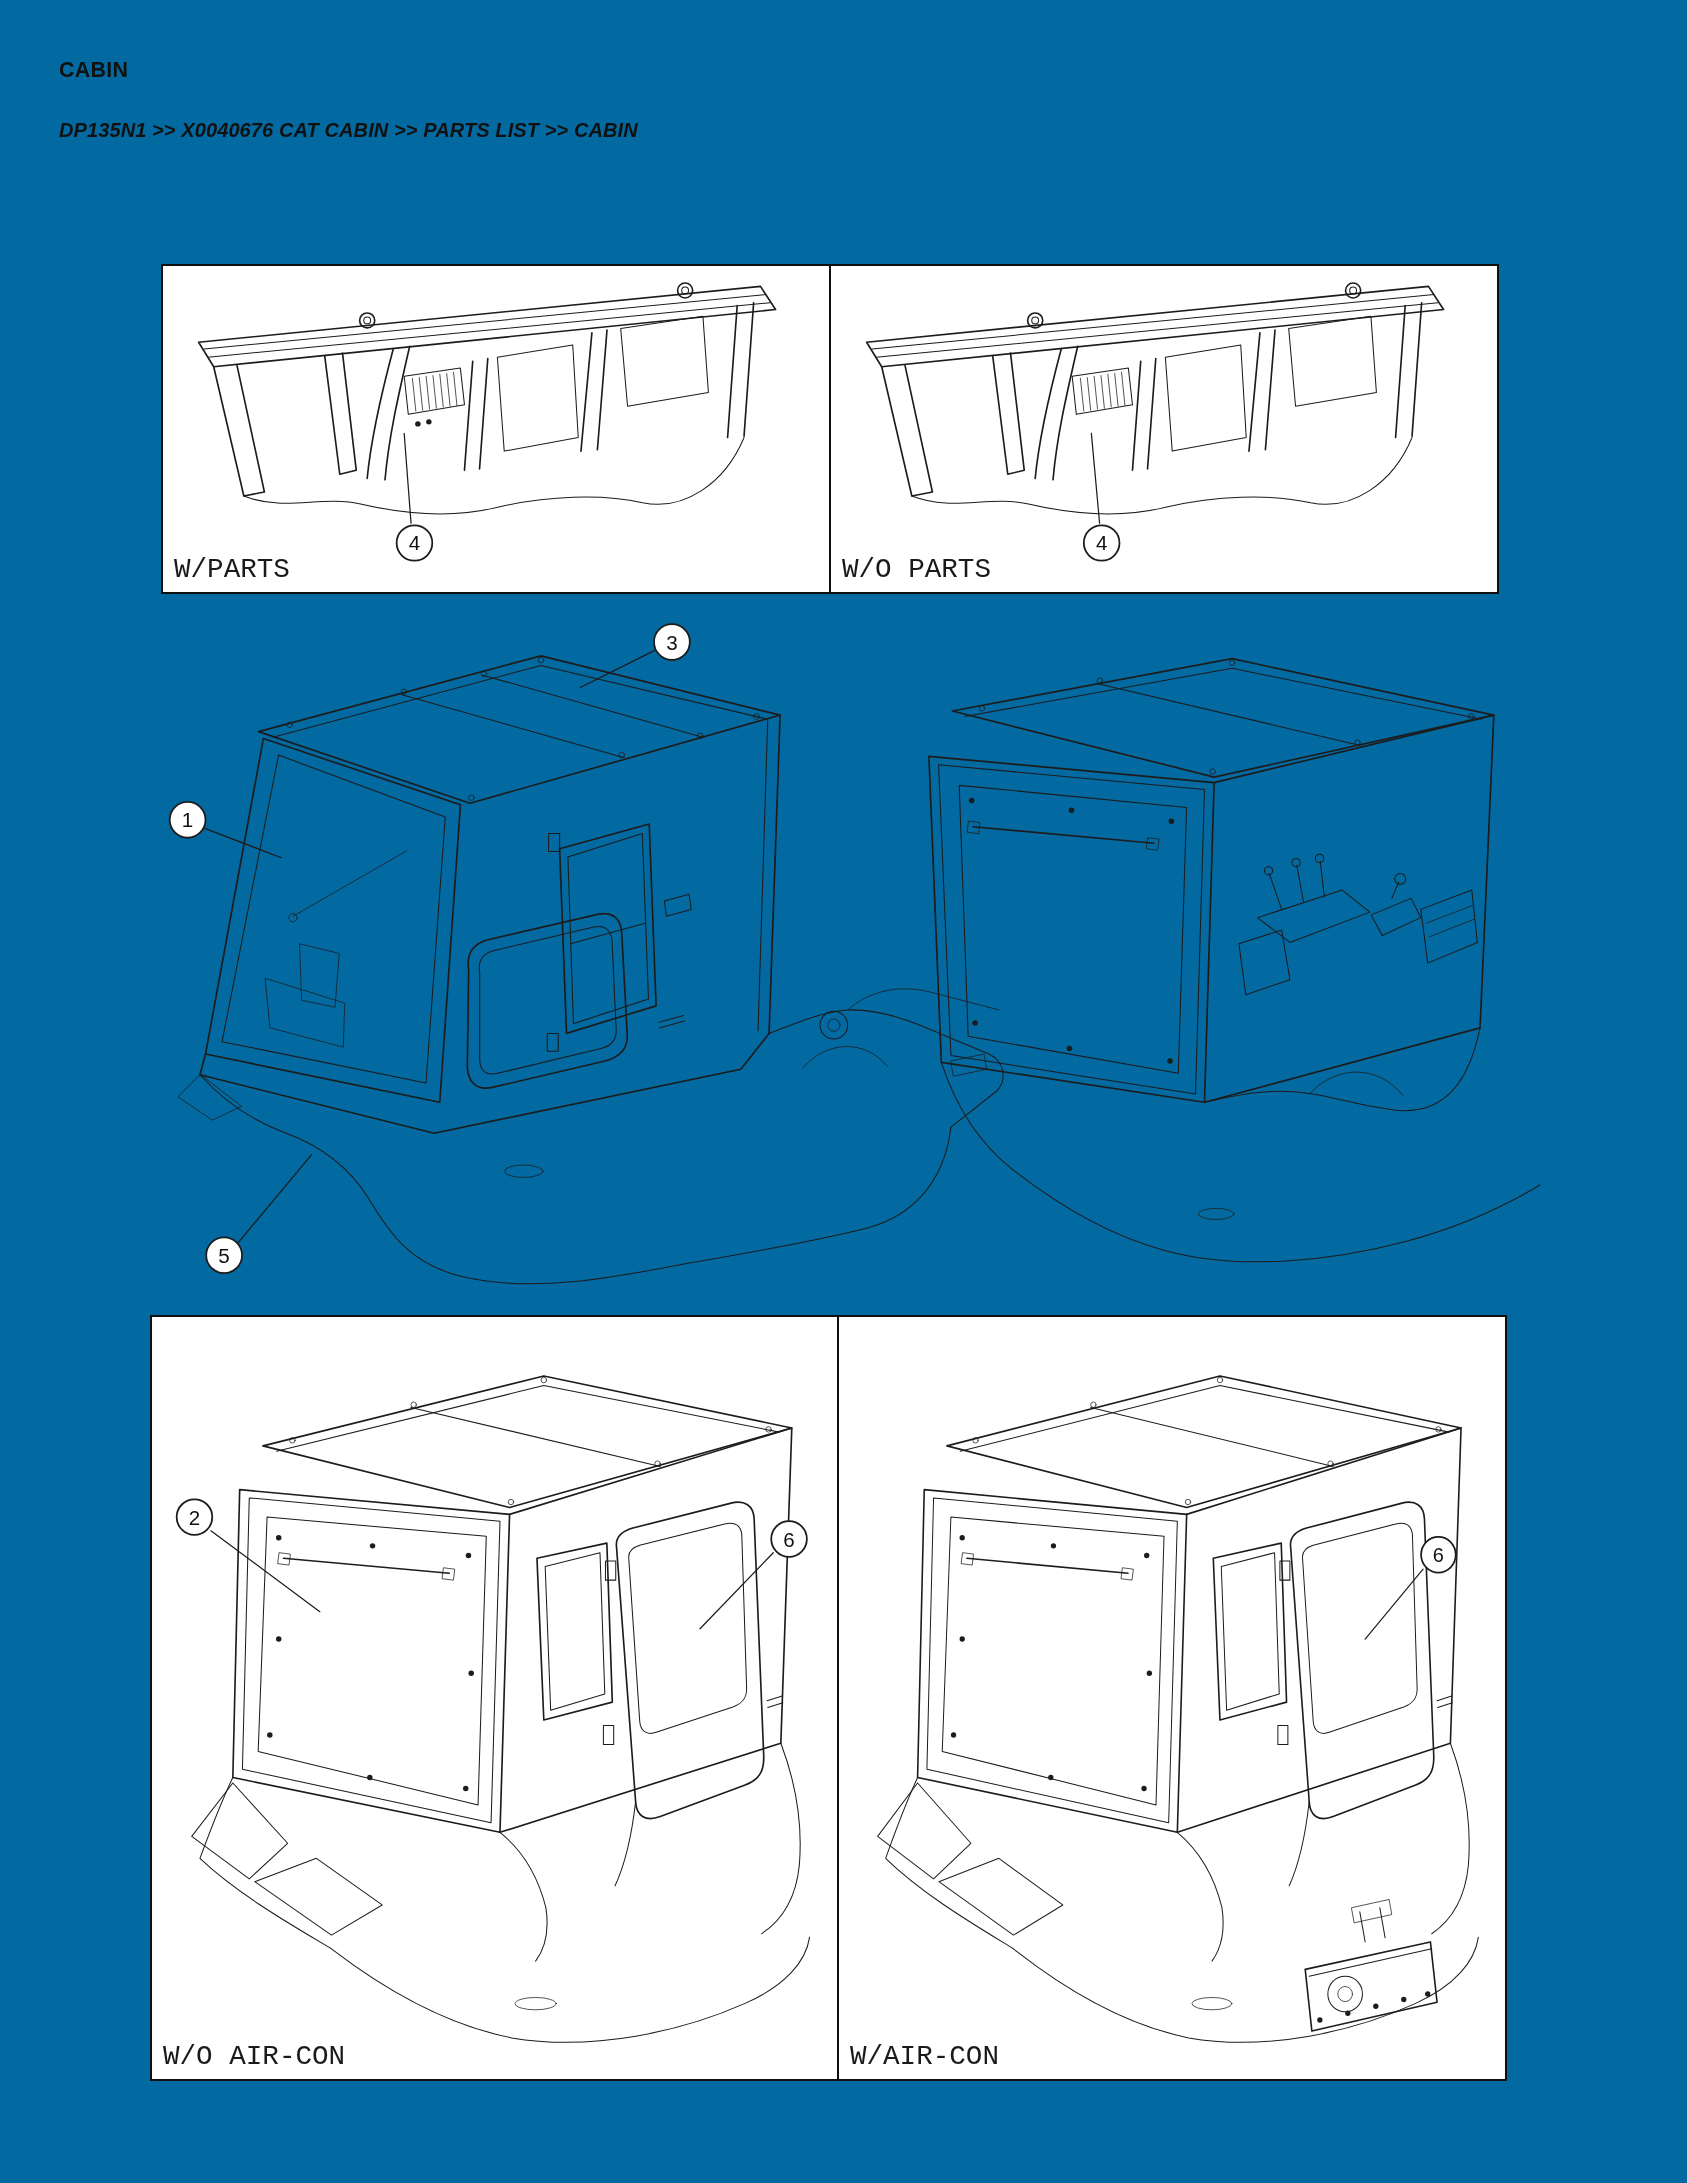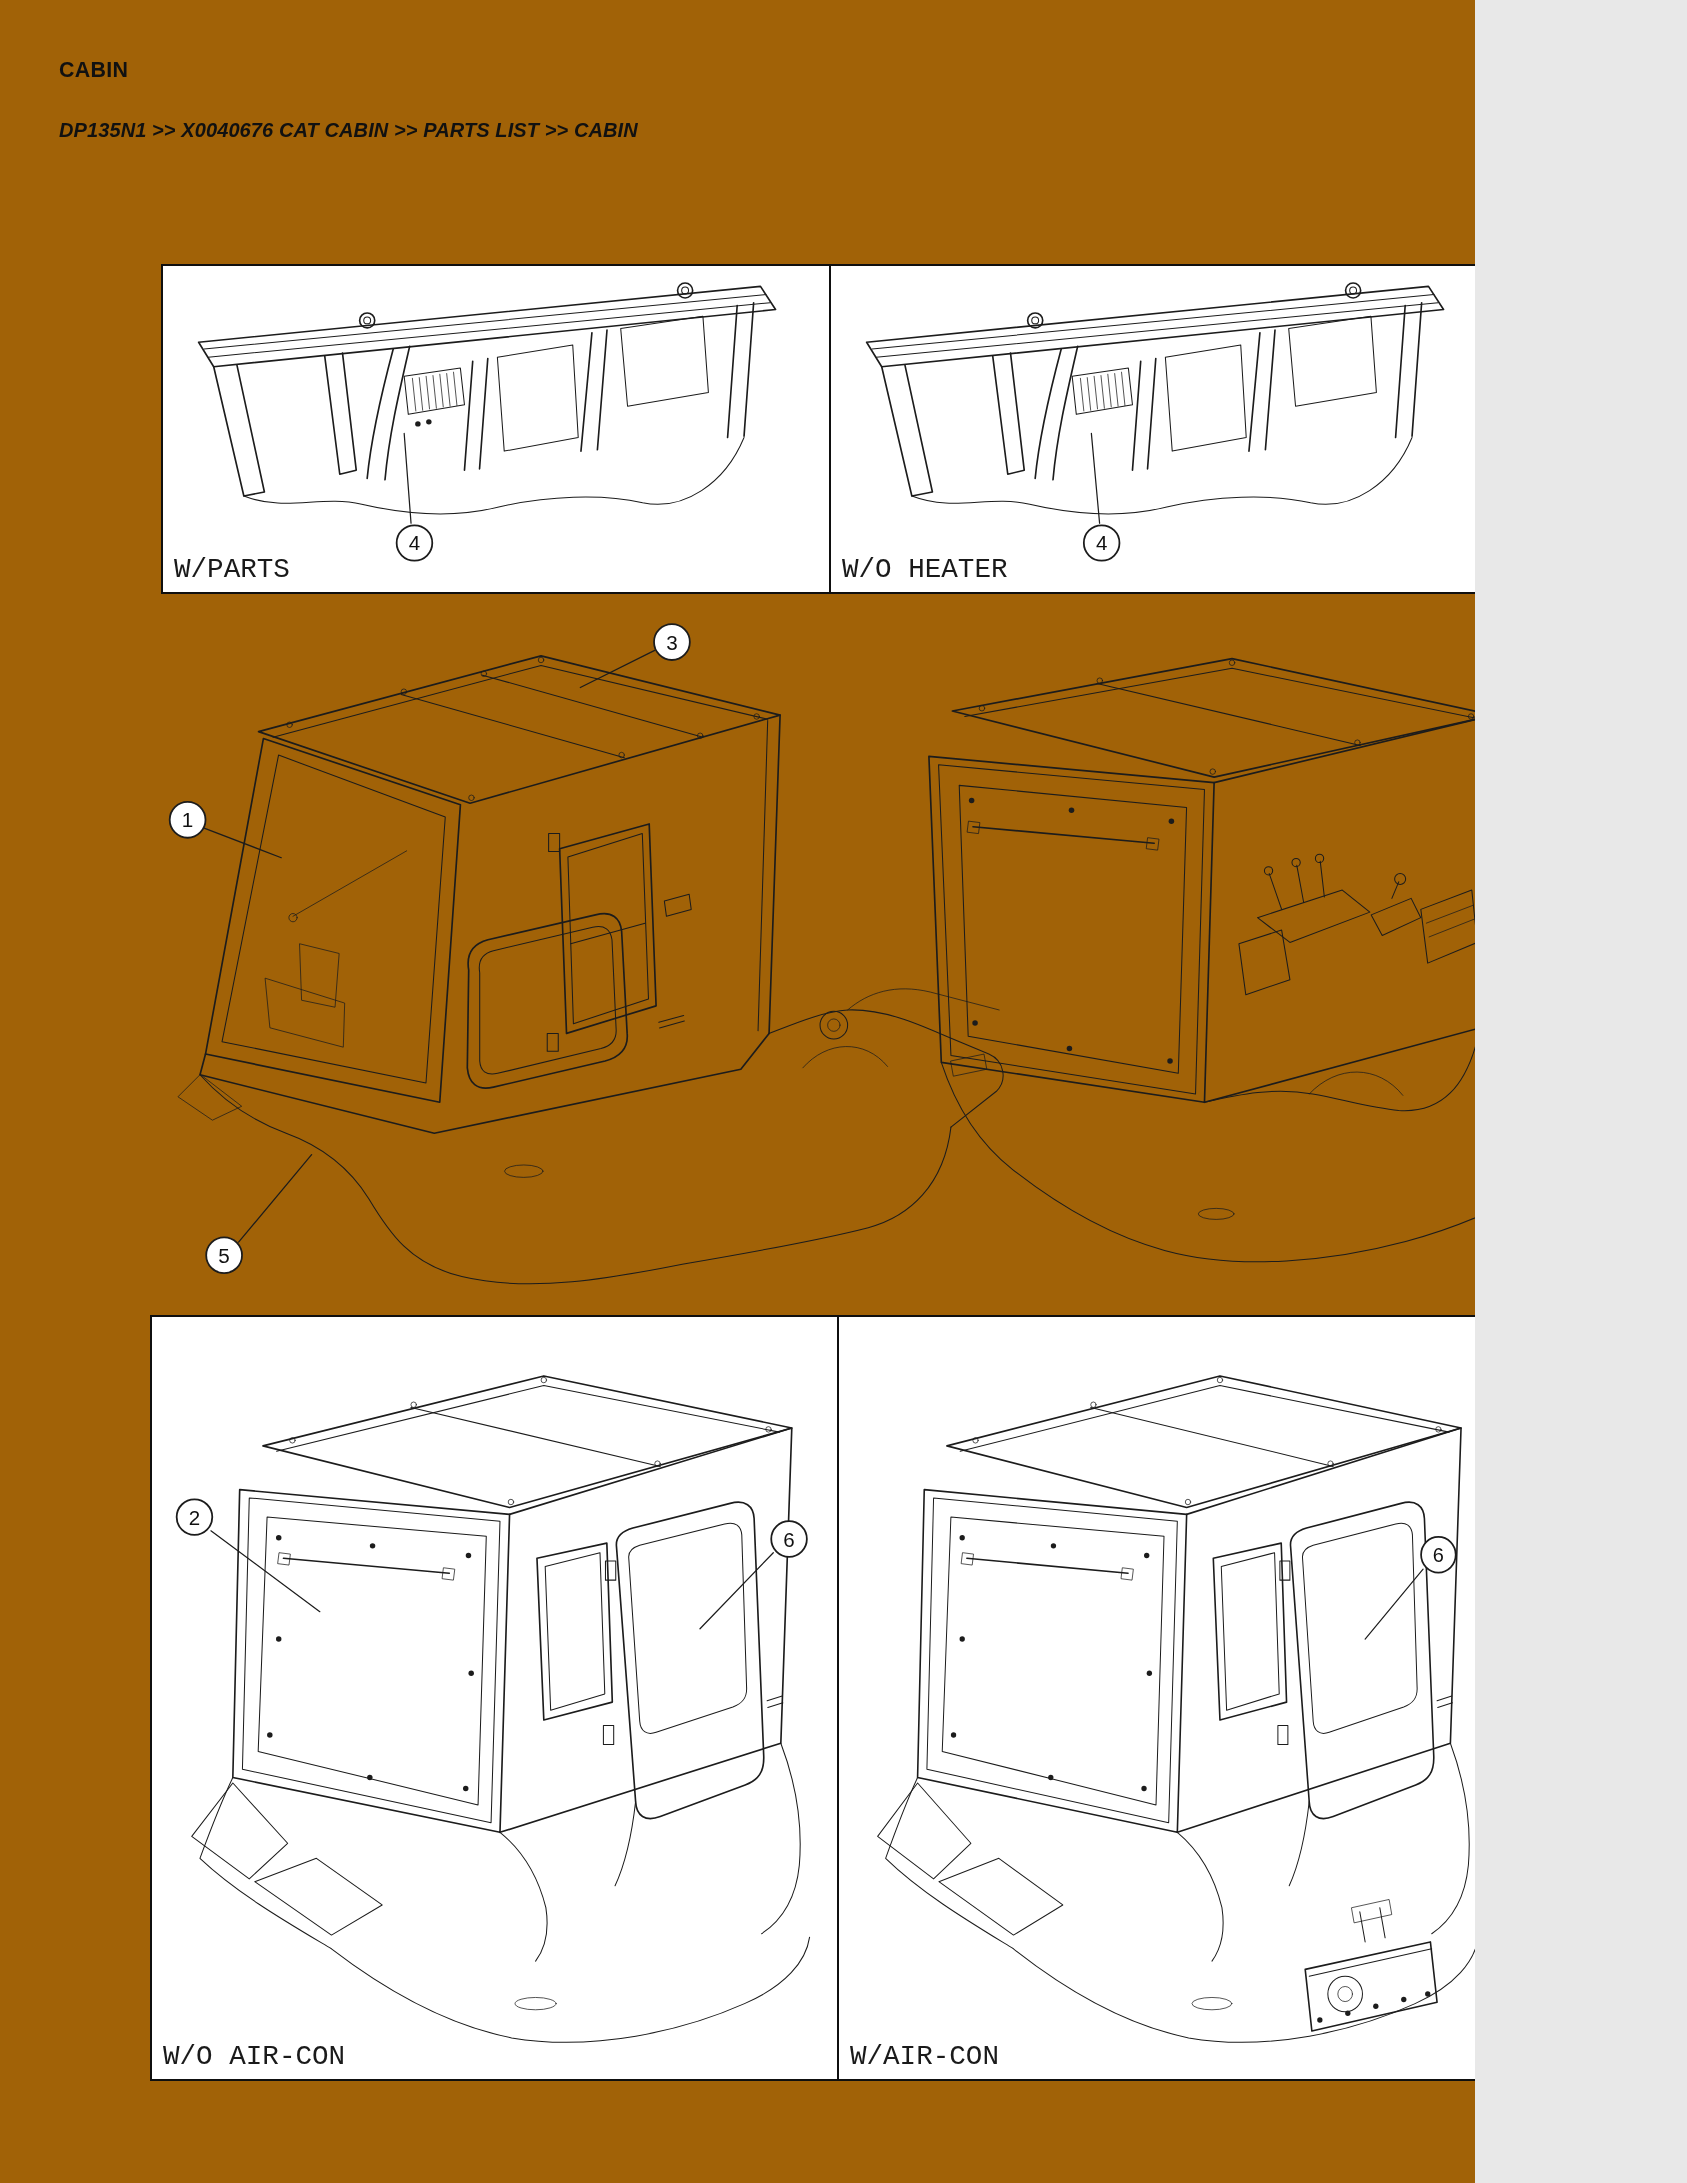--- a/index.html
+++ b/index.html
@@ -1,19 +1,19 @@
 <!DOCTYPE html>
 <html style="font-size:11px"><head>
 <meta charset="utf-8">
 <style>
   html,body{margin:0;padding:0;background:#e8e8e8;}
   .page{
     position:relative;
-    width:1475px;height:2183px;
-    background:#a16207;
+    width:1687px;height:2183px;
+    background:#0369a1;
     font-family:"Liberation Sans", sans-serif;
     color:#111;
     overflow:hidden;
   }
   .title{
     position:absolute;left:59px;top:58px;
     font-size:21.4px;font-weight:bold;letter-spacing:0.3px;
   }
   .breadcrumb{
     position:absolute;left:59px;top:119px;
@@ -142,21 +142,21 @@
           <line x1="838" y1="58" x2="824" y2="252"></line>
             <line x1="862" y1="54" x2="848" y2="250"></line>
           <path class="ln2" d="M118,338 C180,362 230,336 290,350 C350,364 420,372 490,354 C560,338 640,334 700,348 C760,360 820,320 848,252"></path>
         </g>
         <g class="callout">
           <line x1="380" y1="246" x2="392" y2="378"></line>
           <circle class="balloon" cx="395" cy="407" r="26"></circle>
           <text x="395" y="418">4</text>
         </g>
       </svg>
-      <div class="panel-label">W/O HEATER</div>
+      <div class="panel-label">W/O PARTS</div>
     </div>
   </div>
 
   <svg class="mid-svg" viewBox="0 0 2080 1000">
 
     <g class="ln">
       <polygon points="175,162 585,52 932,138 482,266"></polygon>
       <polyline class="ln2" points="196,170 585,66 914,144"></polyline>
       <line class="ln2" x1="382" y1="108" x2="706" y2="200"></line>
       <line class="ln2" x1="500" y1="80" x2="820" y2="170"></line>

